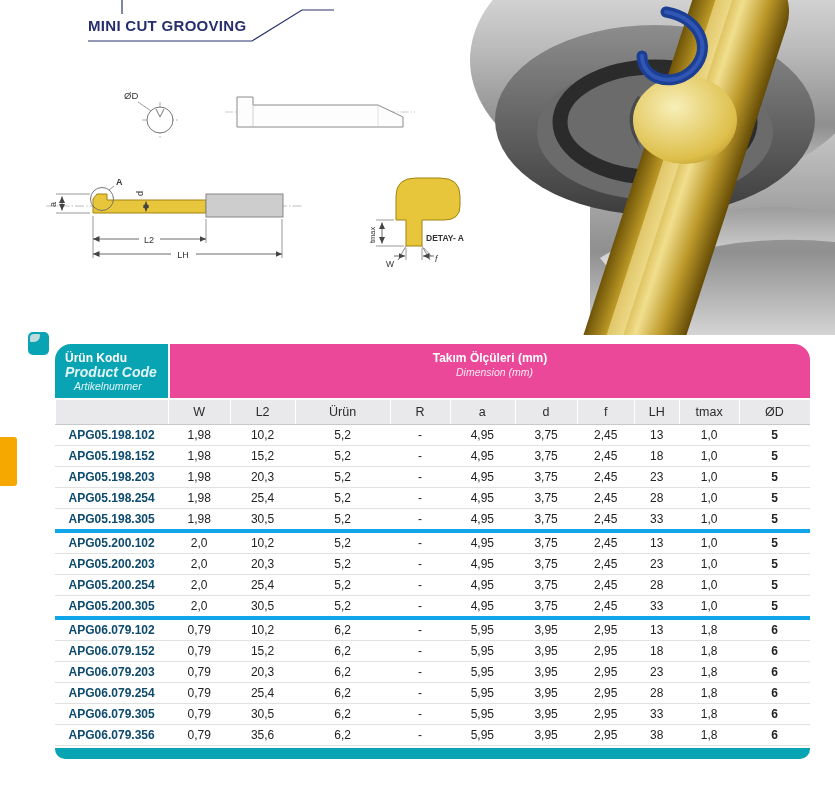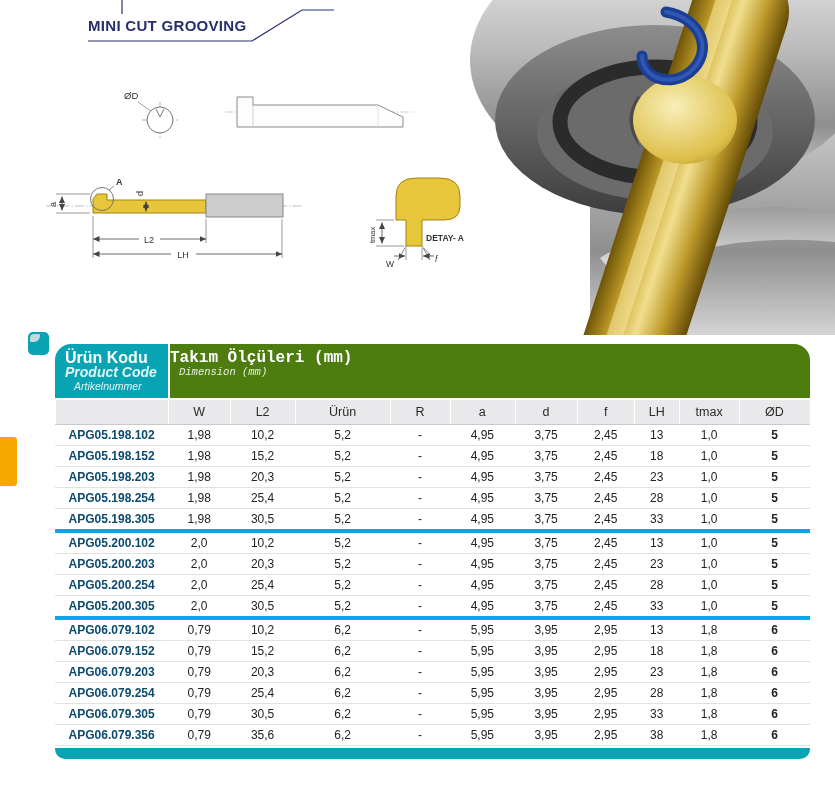--- a/index.html
+++ b/index.html
@@ -17,24 +17,24 @@
   svg text{font-family:"Liberation Sans",sans-serif;fill:#333;}
 
   
   .table-wrap{position:absolute;left:55px;top:344px;width:755px;}
   .thead-teal{display:flex;gap:2px;}
   .th-left{
     width:113px;background:#09a4b4;border-radius:16px 0 0 0;color:#fff;
     padding:7px 4px 5px 10px;box-sizing:border-box;
   }
   .th-right{
-    flex:1;background:#4d7c0f;border-radius:0 16px 0 0;color:#fff;
-    text-align:left;padding:7px 0 5px 0;font-family:Liberation Mono, monospace;
-  }
-  .th-line1{font-size:16px;font-weight:bold;line-height:14px;}
+    flex:1;background:#ec4899;border-radius:0 16px 0 0;color:#fff;
+    text-align:center;padding:7px 0 5px 0;
+  }
+  .th-line1{font-size:12px;font-weight:bold;line-height:14px;}
   .th-line2{font-size:14px;font-style:italic;font-weight:bold;line-height:14px;color:rgba(255,255,255,.88);}
   .th-line3{font-size:10.5px;font-style:italic;line-height:14px;color:rgba(255,255,255,.88);padding-left:9px;}
 
   table{width:100%;border-collapse:collapse;margin-top:2px;}
   thead th{
     background:#e9e9eb;font-weight:normal;font-size:12.5px;color:#2b2b2b;
     padding:5px 0;border-bottom:1px solid #c9c9c9;box-shadow:inset 1px 0 0 #ffffff;
   }
   tbody td{
     text-align:center;font-size:12px;padding:2px 0;line-height:16px;

